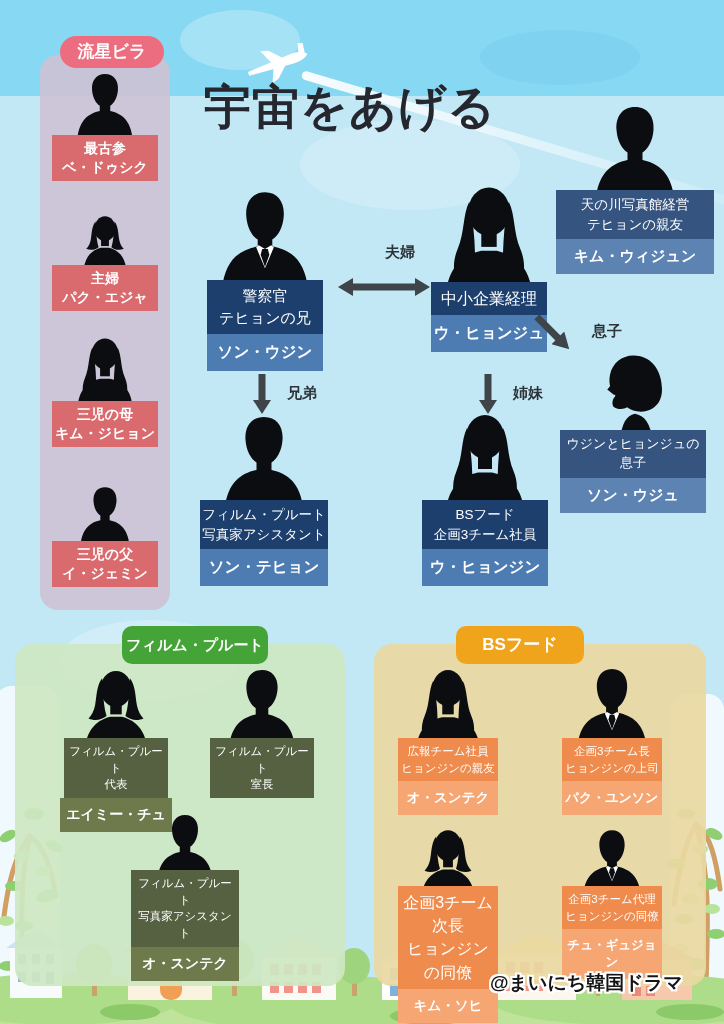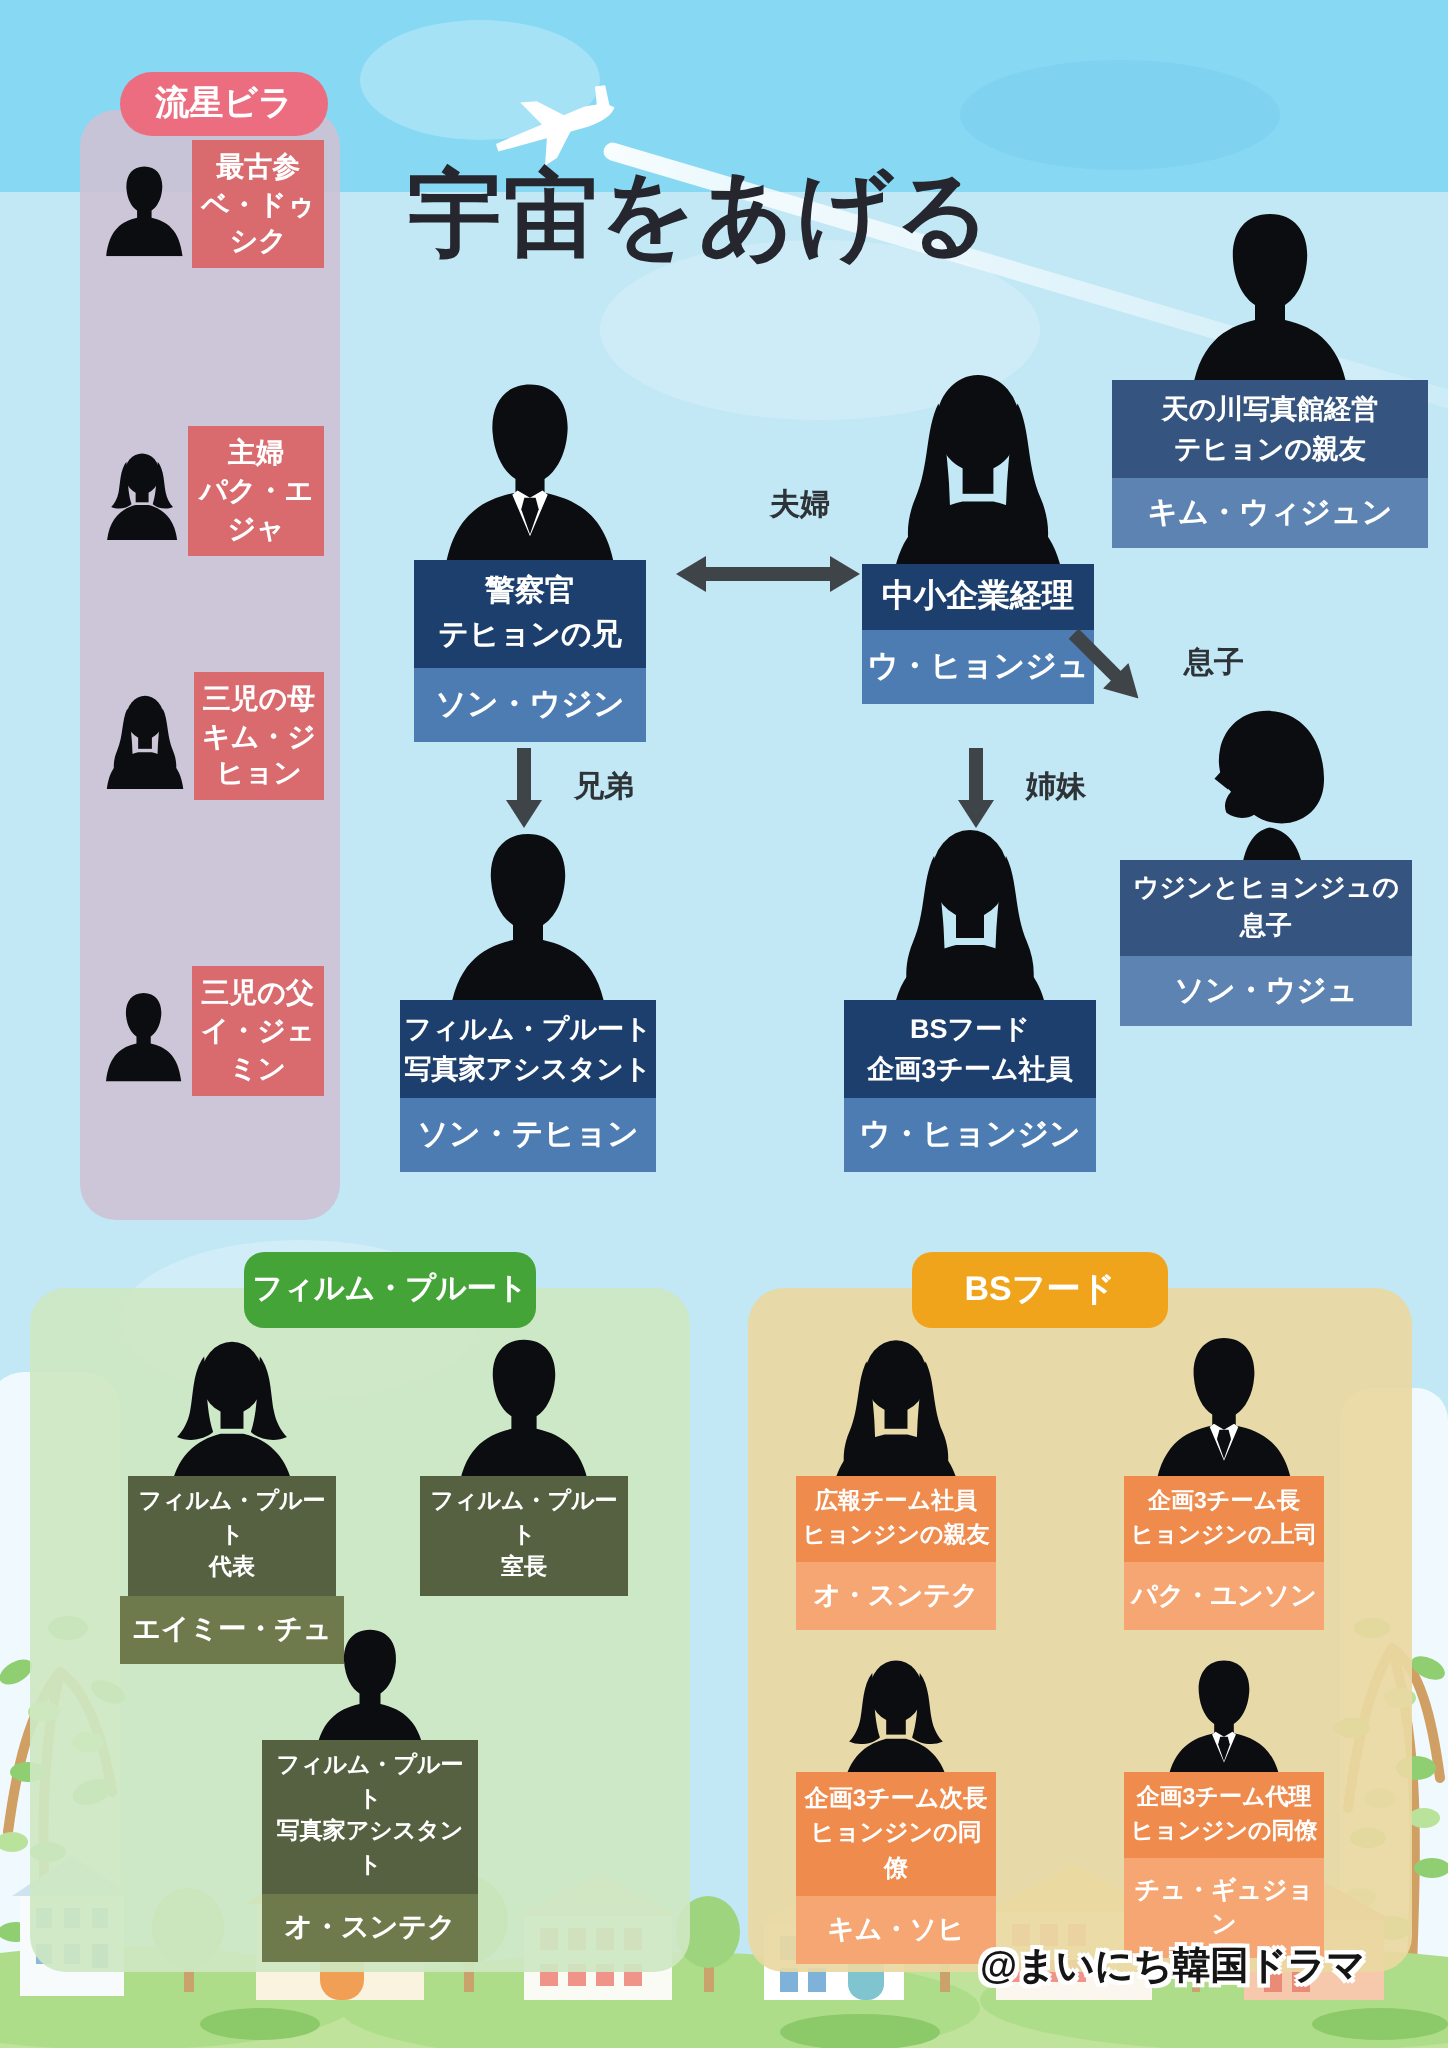--- a/index.html
+++ b/index.html
@@ -18,29 +18,29 @@
   .title{position:absolute;left:204px;top:76px;width:320px;font-size:47px;font-weight:900;
     color:#26262e;letter-spacing:1px;z-index:2;}
   .watermark{position:absolute;left:490px;top:970px;font-size:19px;font-weight:800;color:#151515;z-index:5;
     text-shadow:-2px -2px 0 #fff,2px -2px 0 #fff,-2px 2px 0 #fff,2px 2px 0 #fff,0 2px 0 #fff,2px 0 0 #fff,-2px 0 0 #fff,0 -2px 0 #fff;}
 
   
   .villa-panel{position:absolute;left:40px;top:55px;width:130px;height:555px;background:rgba(205,194,213,.92);
     border-radius:18px;z-index:1;}
   .villa-header{position:absolute;left:60px;top:36px;width:104px;height:32px;background:#ec6d7f;border-radius:16px;
     color:#fff;font-size:17px;font-weight:700;text-align:center;line-height:32px;z-index:3;}
-  .vm{position:absolute;left:8px;width:114px;display:flex;flex-direction:row;align-items:center;}
+  .vm{position:absolute;left:8px;width:114px;display:flex;flex-direction:column;align-items:center;}
   .vm .sil{margin-bottom:-4px;}
   .vm-label{position:relative;width:106px;background:#d96a6e;color:#fff;font-weight:700;font-size:14px;
     line-height:1.35;white-space:pre-line;text-align:center;padding:4px 0;}
 
   
   .person{position:absolute;display:flex;flex-direction:column;align-items:center;z-index:2;}
   .person .sil{margin-bottom:-10px;}
-  .rolebox{position:relative;white-space:pre-line;text-align:center;color:#fff;font-weight:700;line-height:1.45;
+  .rolebox{position:relative;white-space:pre-line;text-align:center;color:#fff;font-weight:400;line-height:1.45;
     padding:5px 2px;box-sizing:border-box;}
   .namebox{position:relative;text-align:center;color:#fff;font-weight:700;padding:8px 2px;box-sizing:border-box;}
   .t-navy .rolebox{background:#1d3f6e;}   .t-navy .namebox{background:#4d7cb3;}
   .t-navy2 .rolebox{background:#35547f;}  .t-navy2 .namebox{background:#5c83b1;}
   .t-olive .rolebox{background:#556140;}  .t-olive .namebox{background:#6f7a4c;}
   .t-orange .rolebox{background:#ef8b4c;} .t-orange .namebox{background:#f5a673;}
 
   
   .rel-label{position:absolute;font-size:15px;font-weight:700;color:#2e3338;z-index:2;}
   .arrow{position:absolute;z-index:2;}
@@ -403,21 +403,21 @@
         <use href="#sil-man-suit"></use>
       </svg>
     <div class="rolebox" style="width:100px;font-size:11.5px;">企画3チーム長
 ヒョンジンの上司</div>
     <div class="namebox" style="width:100px;font-size:13px;">パク・ユンソン</div>
   </div>
   <div class="person t-orange" style="left:396px;top:826px;width:104px;">
     <svg class="sil" width="82" height="70" viewBox="0 0 100 100">
         <use href="#sil-woman-bob"></use>
       </svg>
-    <div class="rolebox" style="width:100px;font-size:12px;">企画3チーム次長
+    <div class="rolebox" style="width:100px;font-size:16px;">企画3チーム次長
 ヒョンジンの同僚</div>
     <div class="namebox" style="width:100px;font-size:13.5px;">キム・ソヒ</div>
   </div>
   <div class="person t-orange" style="left:560px;top:826px;width:104px;">
     <svg class="sil" width="88" height="70" viewBox="0 0 100 100">
         <use href="#sil-man-suit"></use>
       </svg>
     <div class="rolebox" style="width:100px;font-size:11.5px;">企画3チーム代理
 ヒョンジンの同僚</div>
     <div class="namebox" style="width:100px;font-size:12.5px;">チュ・ギュジョン</div>

